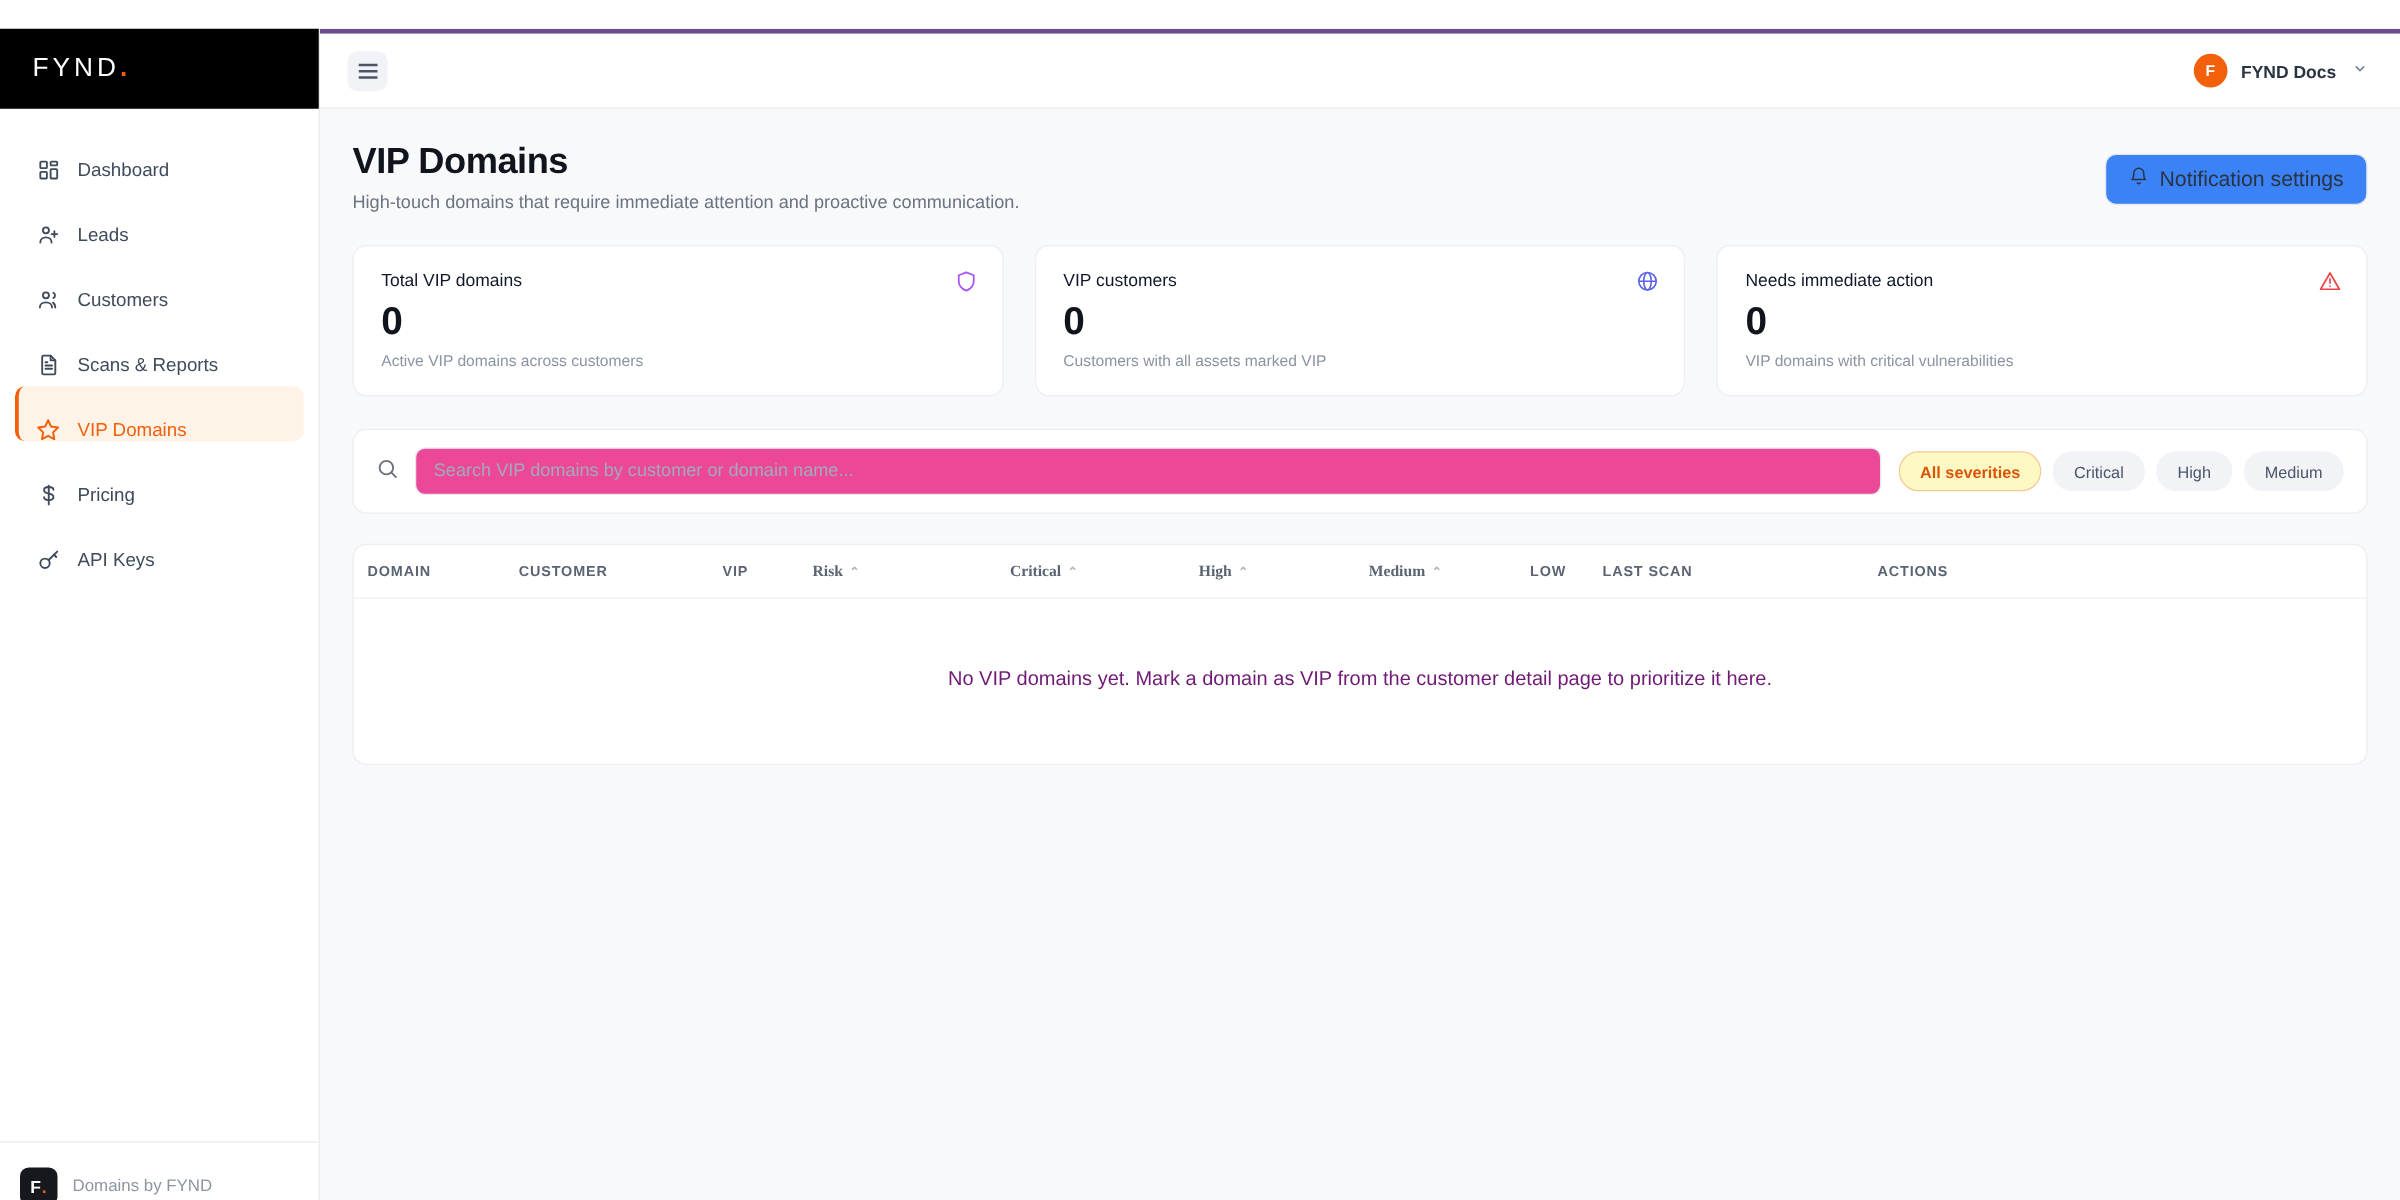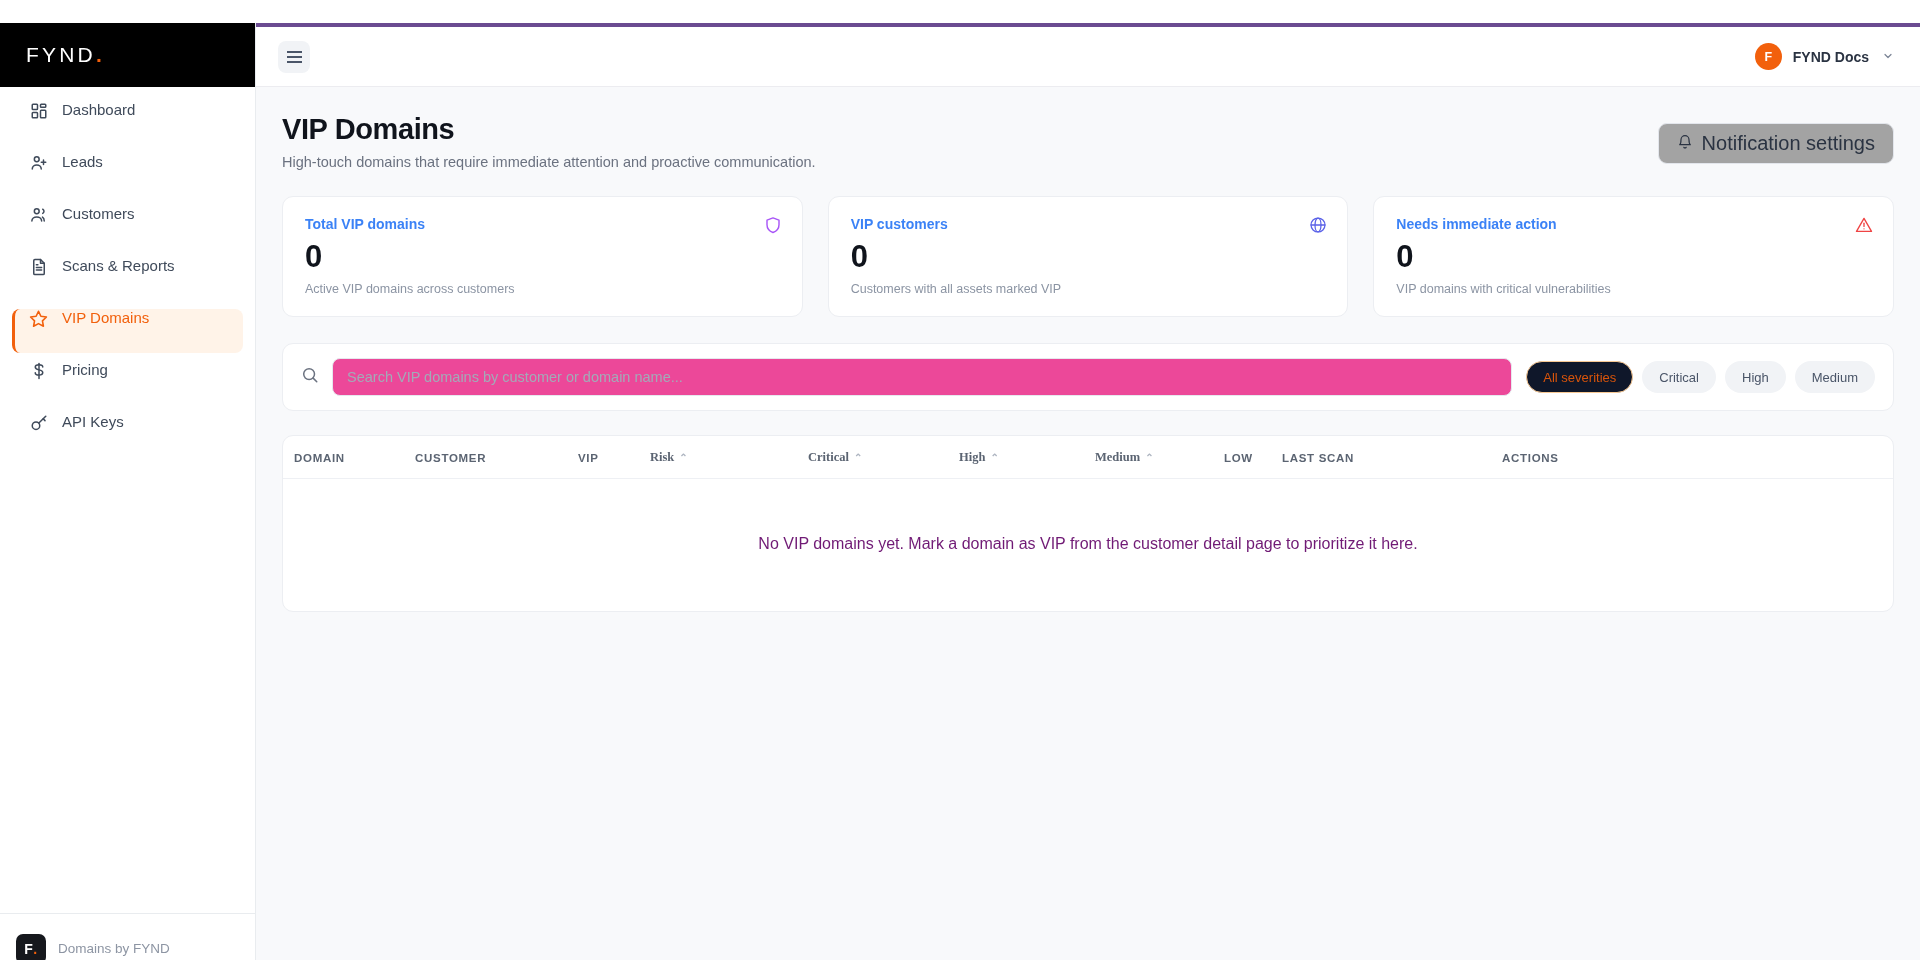--- a/index.html
+++ b/index.html
@@ -26,21 +26,21 @@
     flex: 0 0 64px;
   }
   .brand-text {
     color: #ffffff; font-size: 21px; font-weight: 400;
     letter-spacing: 3.2px;
   }
   .brand-dot { color: #f2600c; font-size: 21px; font-weight: 700; }
 
   .nav { padding: 14px 12px 0 12px; flex: 1 1 auto; }
   .nav-item {
-    display: flex; align-items: flex-start; gap: 14px;
+    display: flex; align-items: flex-end; gap: 14px;
     height: 44px; padding: 0 14px;
     border-radius: 8px;
     color: #3f4a5a; font-size: 15px;
     margin-bottom: 8px;
     cursor: pointer;
     border-left: 3px solid transparent;
   }
   .nav-item .ico { width: 19px; height: 19px; display:flex; align-items:center; justify-content:center; flex: 0 0 19px; }
   .nav-item.active {
     background: #fff3e8;
@@ -109,36 +109,36 @@
   .page-head {
     display: flex; justify-content: space-between; align-items: flex-start;
     margin-bottom: 26px;
   }
   .page-title { font-size: 29px; font-weight: 700; color: #10141c; letter-spacing: -0.4px; }
   .page-sub { font-size: 14.5px; color: #6b7280; margin-top: 8px; }
 
   .notif-btn {
     display: flex; align-items: center; gap: 9px;
     height: 41px; padding: 0 18px;
-    background: #a3a3a3; border: 1px solid #e3e6ec;
+    background: #3b82f6; border: 1px solid #e3e6ec;
     border-radius: 9px; cursor: pointer;
-    font-size: 20px; color: #2a3342; font-weight: 500;
+    font-size: 17px; color: #2a3342; font-weight: 500;
     margin-top: 10px;
   }
 
   
   .cards { display: flex; gap: 25px; margin-bottom: 26px; }
   .card {
     flex: 1 1 0; background: #ffffff;
     border: 1px solid #eceef2; border-radius: 11px;
     padding: 19px 22px 20px 22px;
     position: relative;
     min-height: 105px;
   }
-  .card-label { font-size: 14px; color: #3b82f6; font-weight: bold; }
+  .card-label { font-size: 14px; color: #0f172a; }
   .card-value { font-size: 31px; font-weight: 700; color: #10141c; margin: 9px 0 10px 0; line-height: 1; }
   .card-desc { font-size: 12.5px; color: #8b94a3; }
   .card-icon { position: absolute; top: 19px; right: 20px; width: 18px; height: 18px; }
 
   
   .searchcard {
     background: #ffffff; border: 1px solid #eceef2; border-radius: 11px;
     display: flex; align-items: center; gap: 14px;
     padding: 14px 18px; margin-bottom: 24px;
   }
@@ -152,21 +152,21 @@
   }
   .search-input::placeholder { color: #a3aab8; }
   .chips { display: flex; gap: 9px; flex: 0 0 auto; }
   .chip {
     height: 32px; padding: 0 16px; border-radius: 16px;
     border: 1px solid transparent; background: #f1f3f6;
     color: #4a5568; font-size: 13px; font-weight: 500;
     display: flex; align-items: center; cursor: pointer;
     font-family: "Liberation Sans", sans-serif;
   }
-  .chip.active { background: #0f172a; border-color: #f7c893; color: #d9540a; font-weight: 400; }
+  .chip.active { background: #fef9c3; border-color: #f7c893; color: #d9540a; font-weight: 700; }
 
   
   .tablecard {
     background: #ffffff; border: 1px solid #eceef2; border-radius: 11px;
     overflow: hidden;
   }
   table { width: 100%; border-collapse: collapse; }
   thead th {
     text-align: left; padding: 14px 0 13px 0;
     font-size: 11.5px; color: #5b6472;

